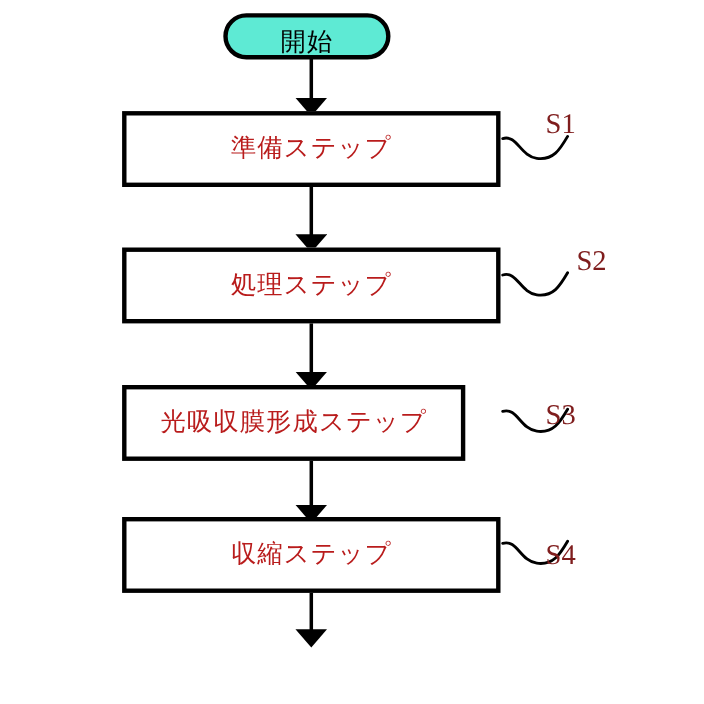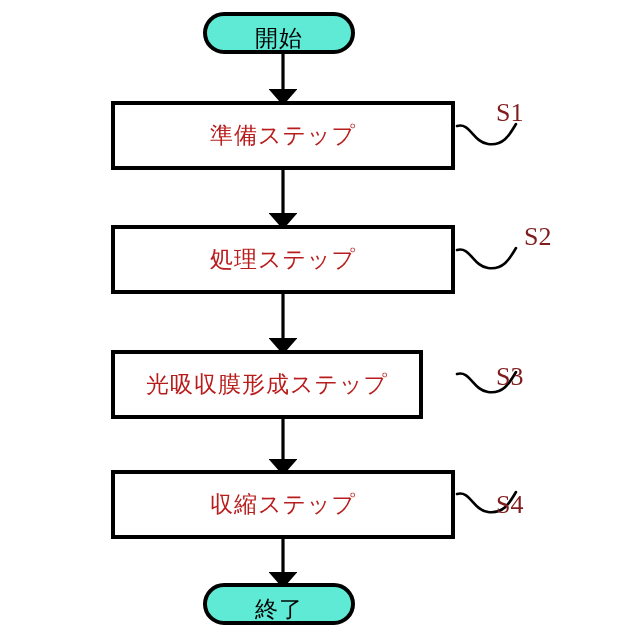--- a/index.html
+++ b/index.html
@@ -119,17 +119,14 @@
   <div class="process-box" style="left:111px; top:350px; width:312px; height:69px;">
     <span class="process-label">光吸収膜形成ステップ</span>
   </div>
   <div class="step-tag" style="left:496px; top:364px;">S3</div>
 
   <div class="process-box" style="left:111px; top:470px; width:344px; height:69px;">
     <span class="process-label">収縮ステップ</span>
   </div>
   <div class="step-tag" style="left:496px; top:448px;margin-top:44px;">S4</div>
 
-  <div class="terminal-node" style="left:203px; top:583px; width:152px; height:42px;">
-    <span class="terminal-label">終了</span>
-  </div>
 
 </div>
 
 </body></html>

